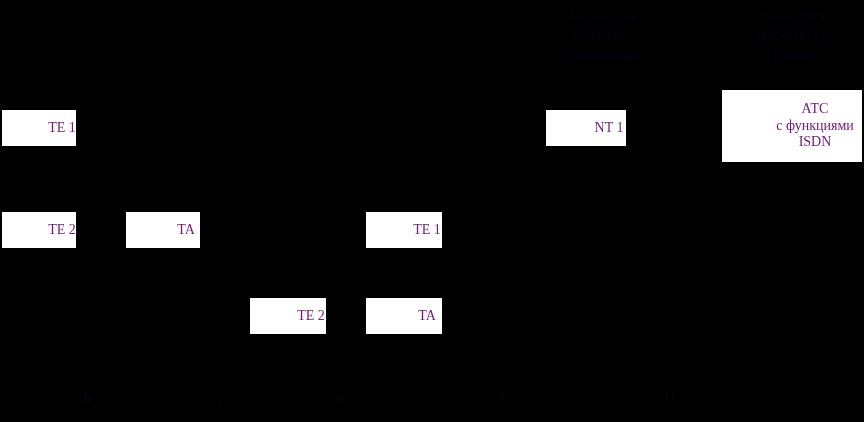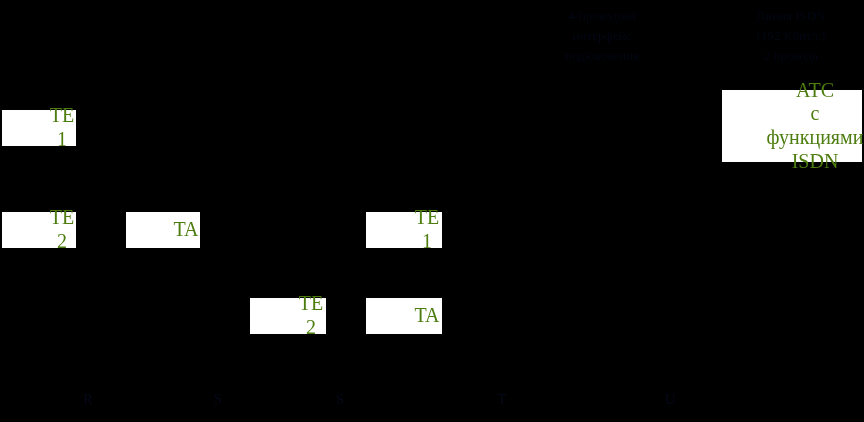--- a/index.html
+++ b/index.html
@@ -11,27 +11,27 @@
     position: relative;
     width: 864px;
     height: 422px;
     background: #000000;
     font-family: "Liberation Serif", "DejaVu Serif", serif;
     overflow: hidden;
   }
   .box {
     position: absolute;
     background: #ffffff;
-    color: #4d7c0f;
+    color: #701a75;
     display: flex;
     align-items: center;
     justify-content: center;
     text-align: center;
     font-family: "Liberation Serif", "DejaVu Serif", serif;
-    font-size: 20px;
+    font-size: 14px;
     line-height: 1.18;
     box-sizing: border-box;
     white-space: pre-line;
     padding-left: 46px;
   }
   .annot {
     position: absolute;
     color: #050a20;
     font-family: "Liberation Serif", "DejaVu Serif", serif;
     font-size: 13px;
@@ -50,20 +50,21 @@
   }
 </style>
 </head>
 <body>
 
 <div id="canvas">
 
   <div class="box" style="left:2px; top:110px; width:74px; height:36px;">TE 1</div>
 
 
+  <div class="box" style="left:546px; top:110px; width:80px; height:36px;">NT 1</div>
 
   <div class="box" style="left:722px; top:90px; width:140px; height:72px;">АТС
 с функциями
 ISDN</div>
 
   <div class="box" style="left:2px; top:212px; width:74px; height:36px;">TE 2</div>
 
   <div class="box" style="left:126px; top:212px; width:74px; height:36px;">TA</div>
 
   <div class="box" style="left:366px; top:212px; width:76px; height:36px;">TE 1</div>

